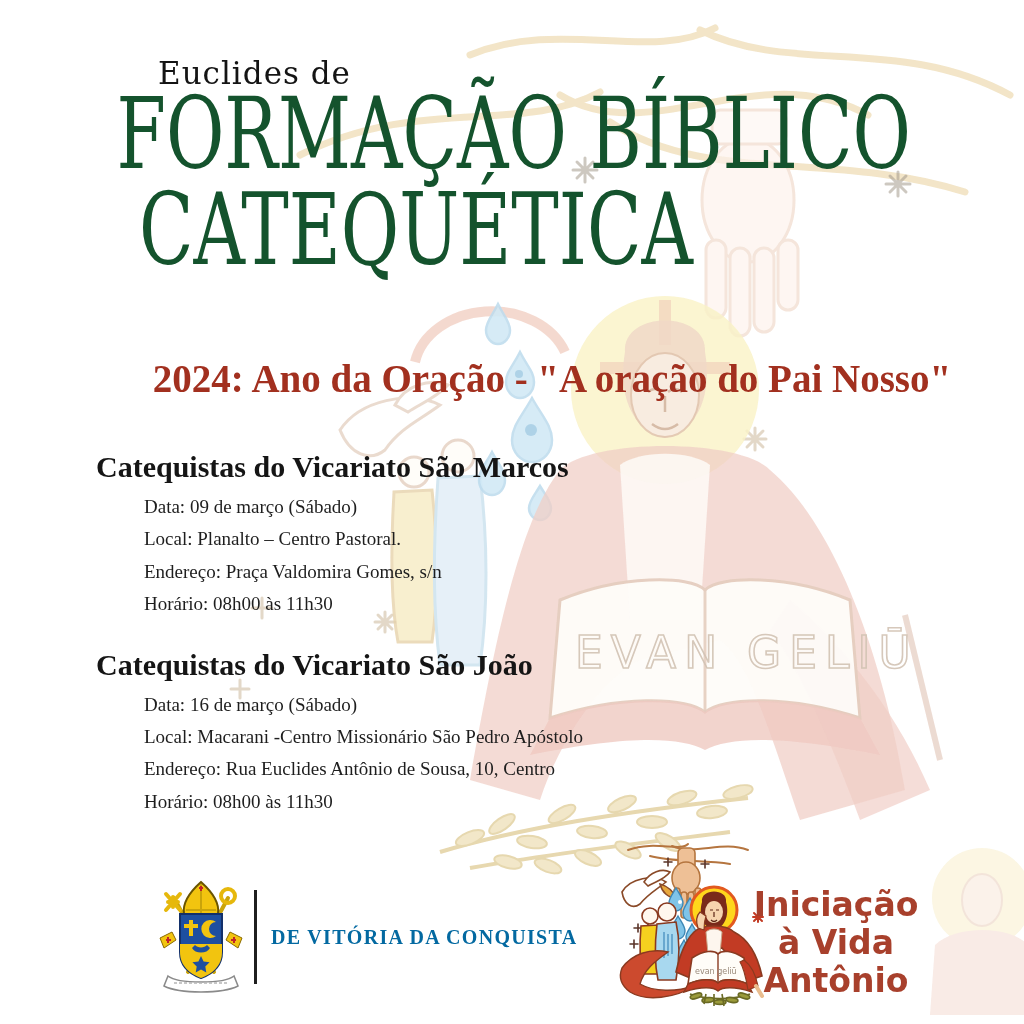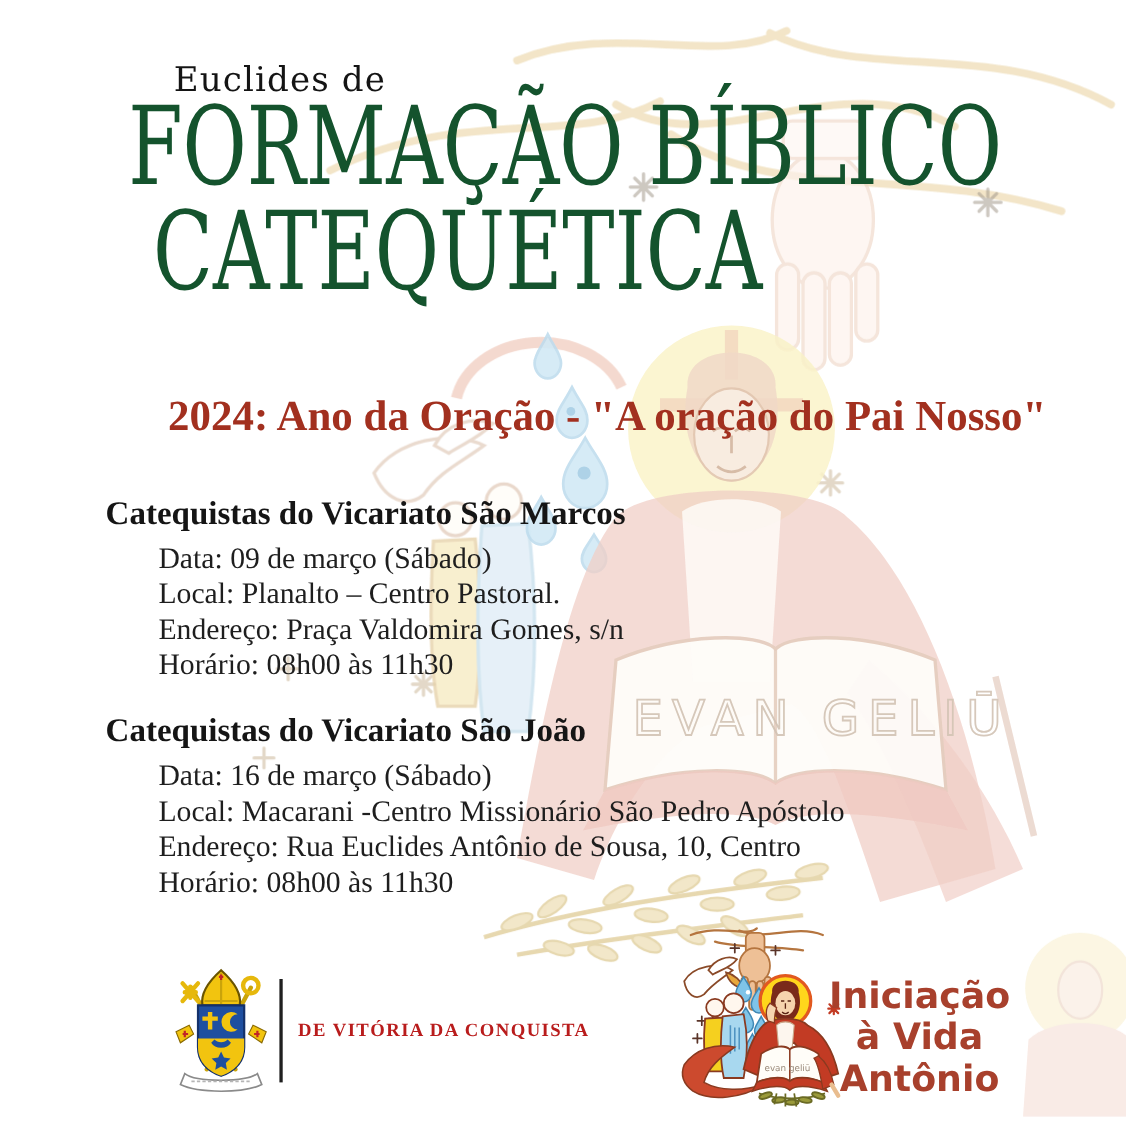--- a/index.html
+++ b/index.html
@@ -31,37 +31,37 @@
   }
 
   .sections{position:absolute;left:96px;top:449px;width:860px;color:#1c1c1c;}
   .section{margin:0 0 26px 0;}
   .section-heading{
     margin:0;font-size:30px;font-weight:700;color:#151515;line-height:36px;
     font-family:"Liberation Serif",serif;
   }
   .section-details{
     list-style:none;margin:6px 0 0 48px;padding:0;
-    font-size:27px;line-height:32.4px;color:#1e1e1e;
+    font-size:19px;line-height:32.4px;color:#1e1e1e;
   }
 
   .footer-left{
     position:absolute;left:158px;top:878px;height:118px;
     display:flex;align-items:center;
   }
   .crest{width:86px;height:114px;flex:0 0 auto;}
   .footer-divider{width:3px;height:94px;background:#1f1f1f;margin:0 14px 0 10px;}
   .wordmark{display:flex;flex-direction:column;justify-content:center;}
   .wordmark-main{
     font-family:"Liberation Serif",serif;font-weight:700;font-size:47px;line-height:50px;
     color:#1b1b1b;letter-spacing:0.5px;white-space:nowrap;
   }
   .wordmark-sub{
-    font-family:"Liberation Serif",serif;font-weight:700;font-size:17px;line-height:28px;
-    color:#b91c1c;letter-spacing:1.3px;white-space:nowrap;text-align:center;
+    font-family:"Liberation Serif",serif;font-weight:700;font-size:20px;line-height:28px;
+    color:#0369a1;letter-spacing:1.3px;white-space:nowrap;text-align:center;
   }
 
   .initiation-art{position:absolute;left:610px;top:836px;width:156px;height:176px;}
   .initiation-text{
     position:absolute;left:736px;top:886px;width:200px;text-align:center;
     font-family:"DejaVu Sans",sans-serif;font-weight:700;font-size:33px;line-height:38px;
     color:#a8402c;
   }
 </style>
 </head>

